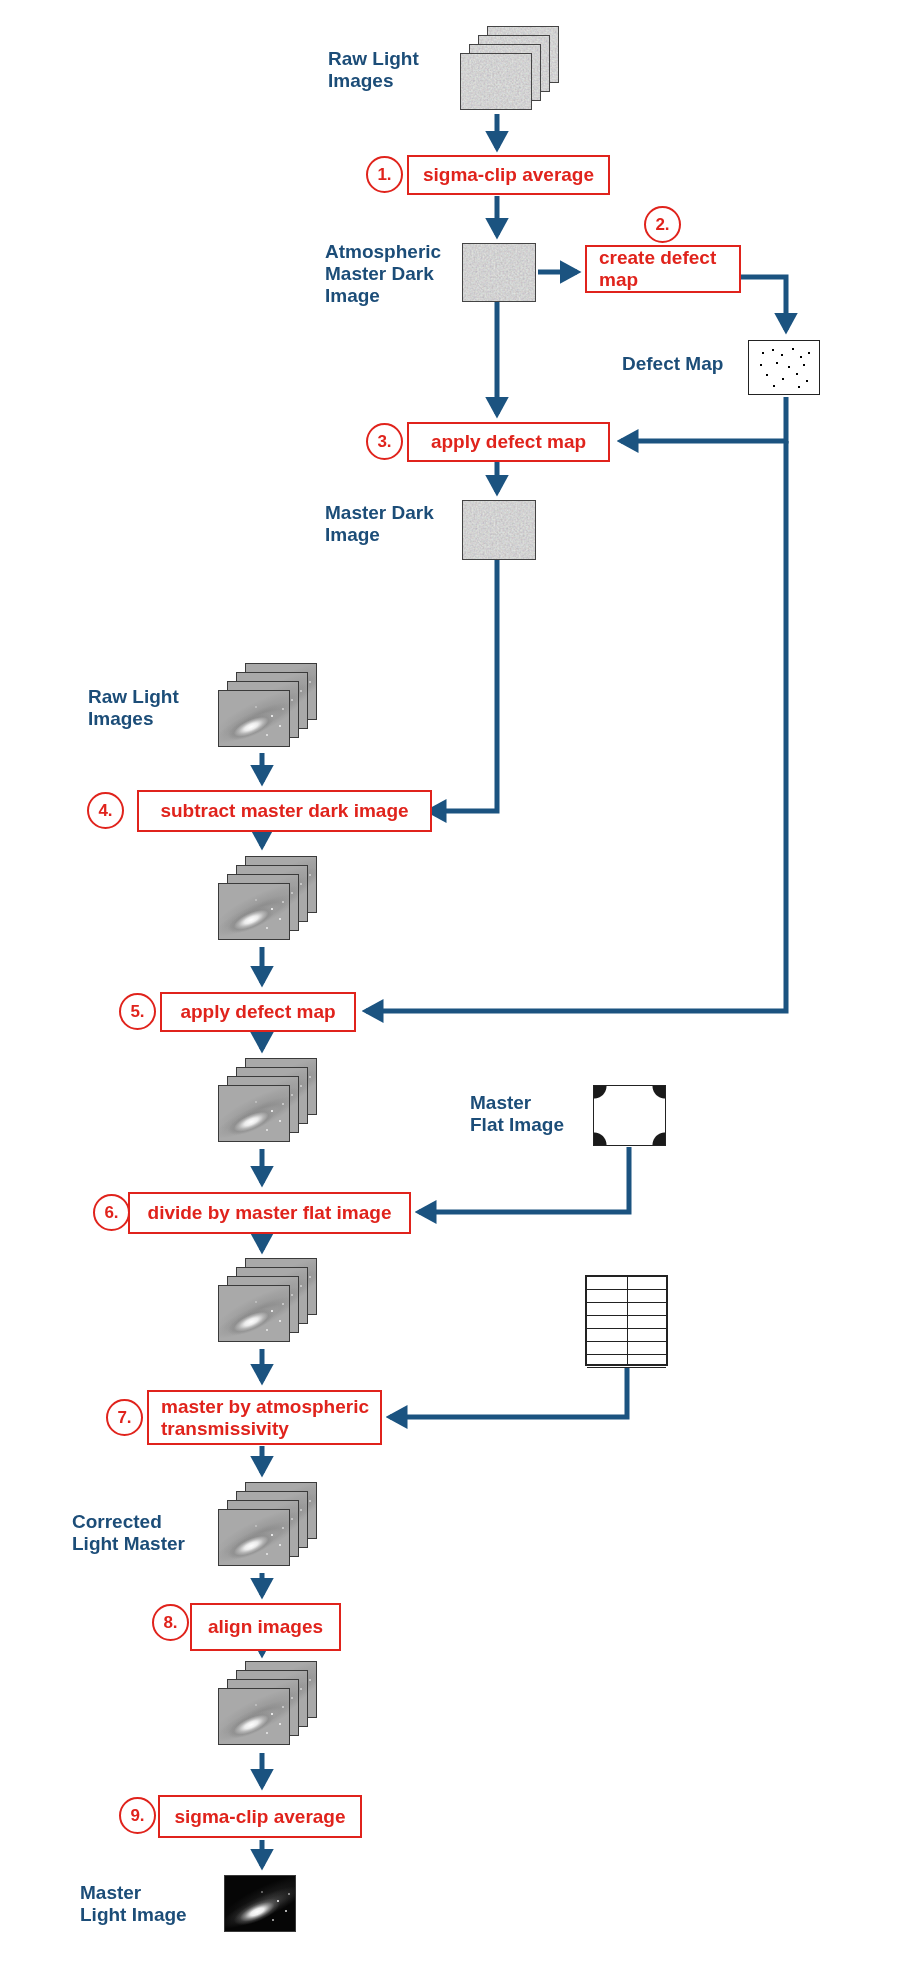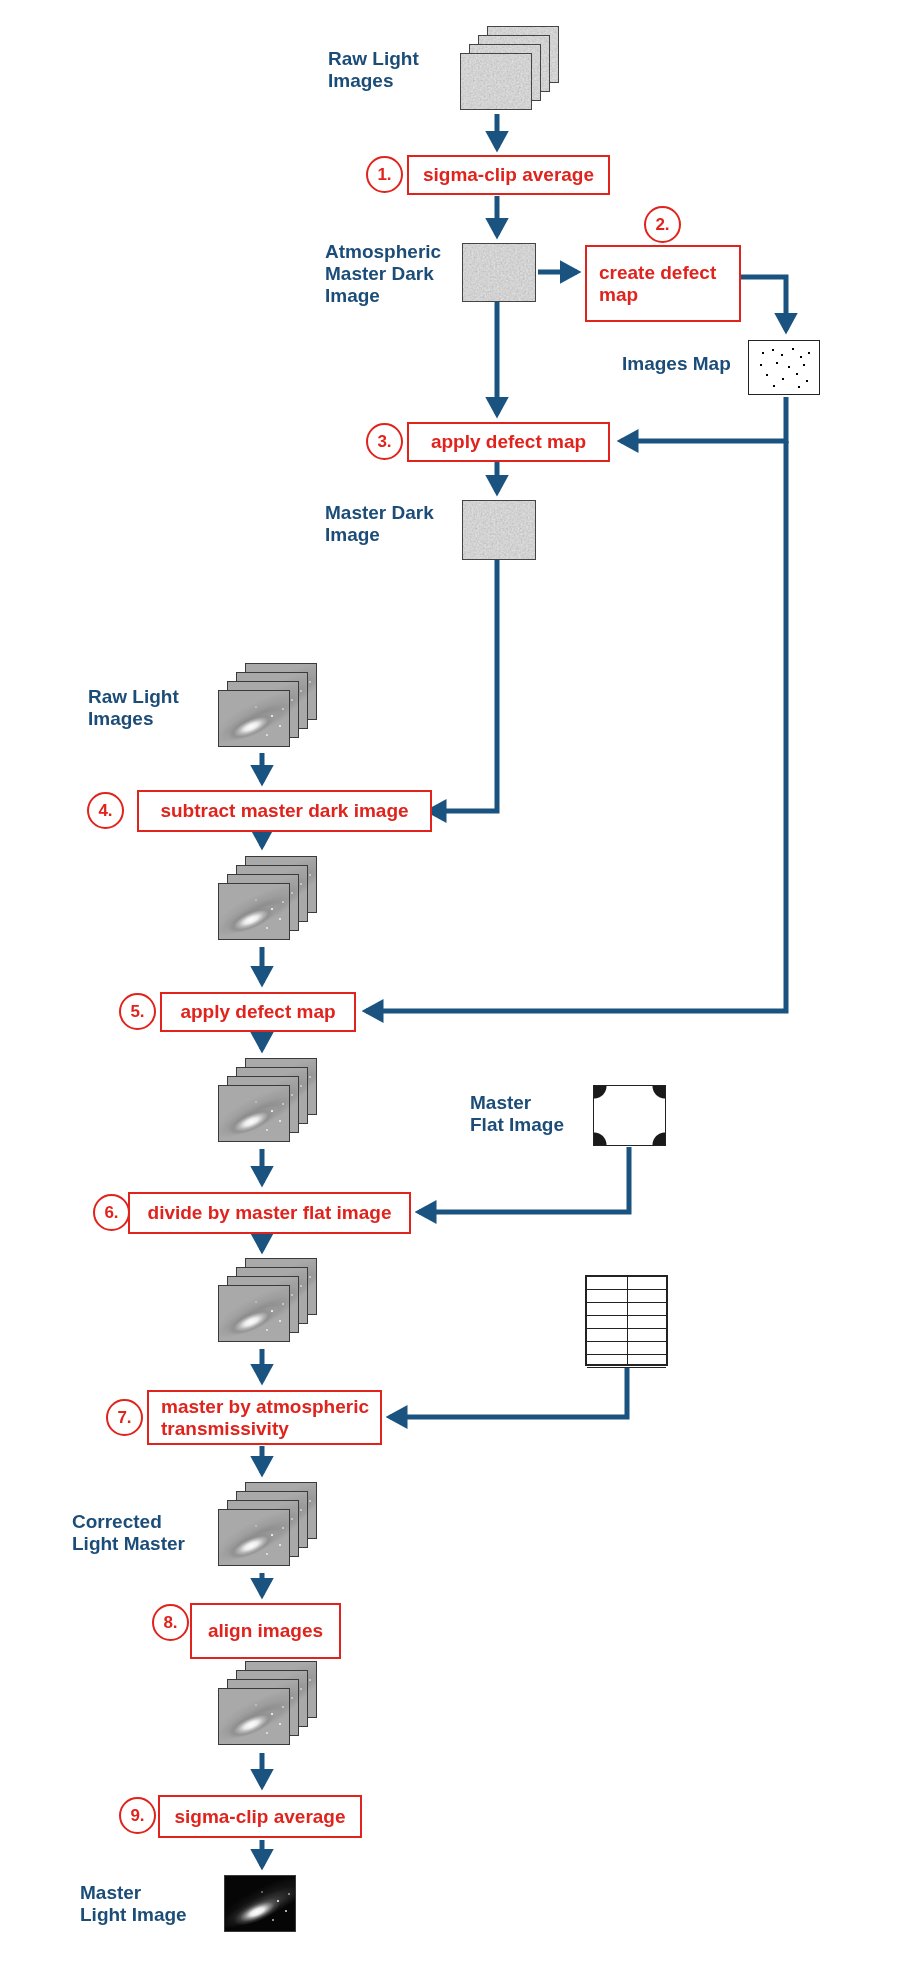--- a/index.html
+++ b/index.html
@@ -165,30 +165,30 @@
 
   <div class="lbl" style="left:325px;top:241px">
     <div>Atmospheric</div>
     <div>Master Dark</div>
     <div>Image</div>
   </div>
   <svg class="noise-img" style="left:462px;top:243px" width="72" height="57">
     <rect width="72" height="57" filter="url(#grain)"></rect>
   </svg>
 
-  <div class="step-box left" style="left:585px;top:245px;width:156px;height:77px">
+  <div class="step-box left" style="left:585px;top:245px;width:156px;height:48px">
     <span>create defect</span>
     <span>map</span>
   </div>
   <div class="step-num" style="left:644px;top:206px">
     <span>2.</span>
   </div>
 
   <div class="lbl" style="left:622px;top:353px">
-    <div>Images Map</div>
+    <div>Defect Map</div>
   </div>
   <div class="defect-map" style="left:748px;top:340px"></div>
 
   <div class="step-box" style="left:407px;top:422px;width:203px;height:40px">
     <span>apply defect map</span>
   </div>
   <div class="step-num" style="left:366px;top:423px">
     <span>3.</span>
   </div>
 
@@ -282,21 +282,21 @@
     <div>Corrected</div>
     <div>Light Master</div>
   </div>
   <div class="stack" style="left:218px;top:1482px;width:100px;height:85px">
     <div class="layer g galaxy" style="left:27px;top:0"></div>
     <div class="layer g galaxy" style="left:18px;top:9px"></div>
     <div class="layer g galaxy" style="left:9px;top:18px"></div>
     <div class="layer g galaxy" style="left:0;top:27px"></div>
   </div>
 
-  <div class="step-box" style="left:190px;top:1603px;width:151px;height:56px">
+  <div class="step-box" style="left:190px;top:1603px;width:151px;height:48px">
     <span>align images</span>
   </div>
   <div class="step-num" style="left:152px;top:1604px">
     <span>8.</span>
   </div>
 
   <div class="stack" style="left:218px;top:1661px;width:100px;height:85px">
     <div class="layer g galaxy" style="left:27px;top:0"></div>
     <div class="layer g galaxy" style="left:18px;top:9px"></div>
     <div class="layer g galaxy" style="left:9px;top:18px"></div>

